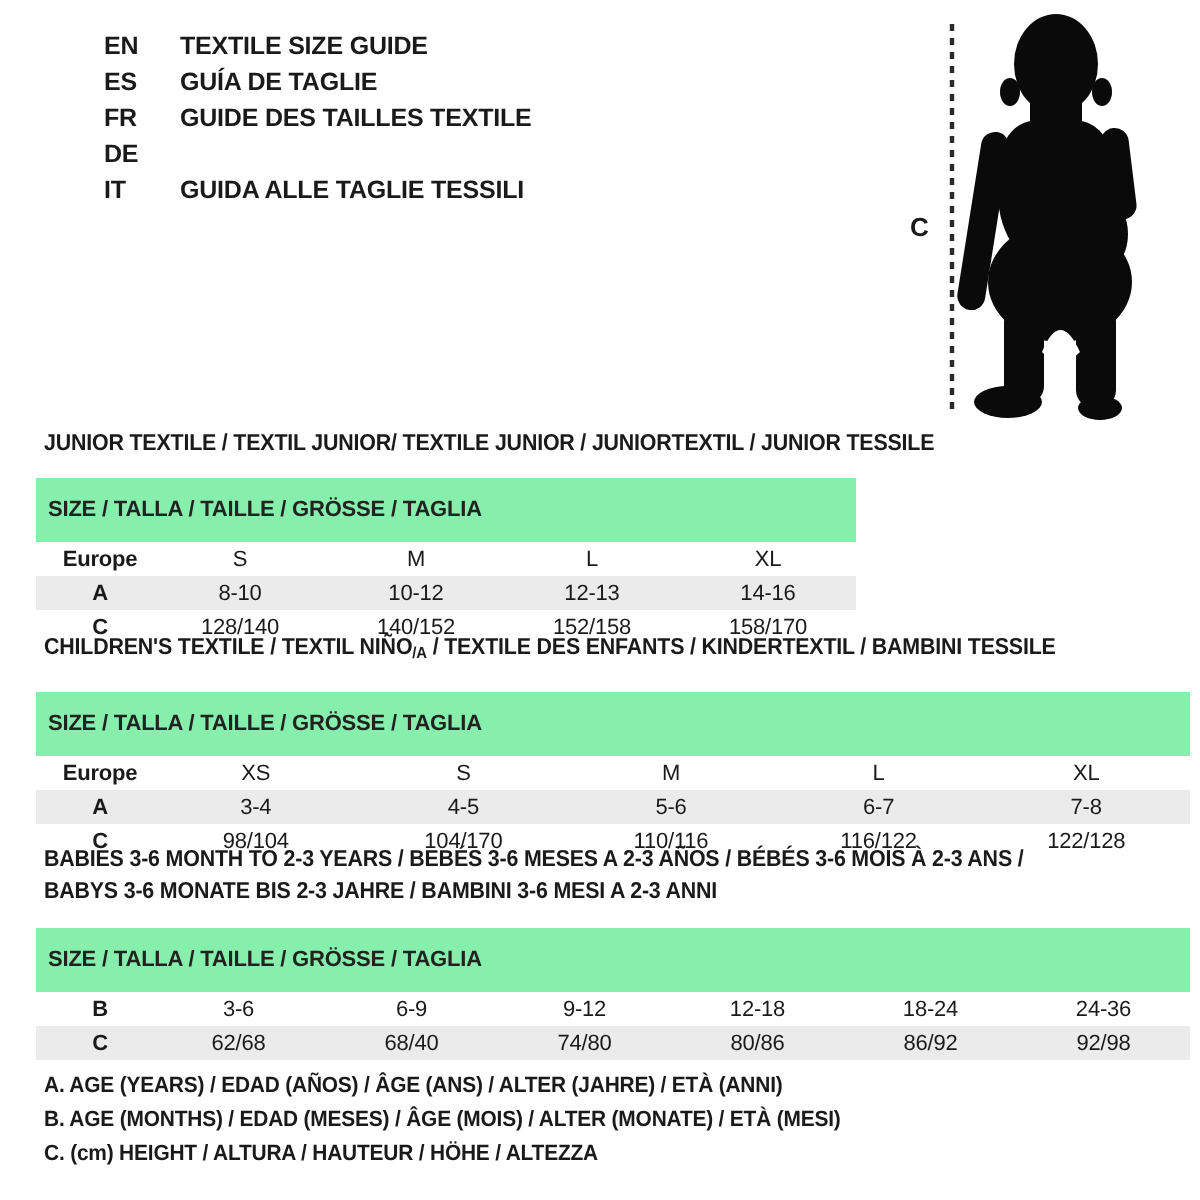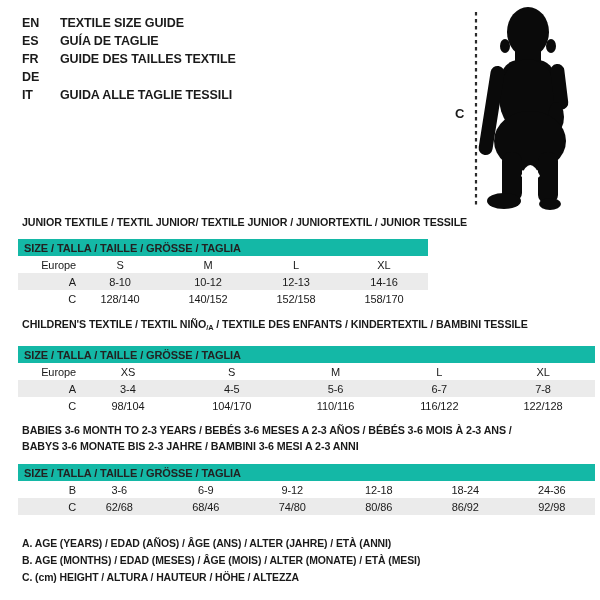--- a/index.html
+++ b/index.html
@@ -9,21 +9,21 @@
     width: 600px; height: 600px;
     background: #ffffff;
     font-family: "Liberation Sans", "DejaVu Sans", sans-serif;
     color: #1a1a1a;
     letter-spacing: -0.1px;
     overflow: hidden;
   }
 
   
   .lang-block { position: absolute; top: 14px; left: 22px; }
-  .lang-row { display: flex; height: 18px; align-items: center; }
+  .lang-row { display: flex; height: 18px; align-items: center; margin-left: 30px; }
   .lang-code { width: 38px; font-size: 12.5px; font-weight: 700; }
   .lang-title { font-size: 12.5px; font-weight: 700; white-space: nowrap; }
 
   
   .figure-svg { position: absolute; top: 4px; left: 468px; width: 124px; height: 206px; }
   .height-label {
     position: absolute; top: 106px; left: 455px;
     font-size: 13px; font-weight: 700; color: #1a1a1a;
   }
 
@@ -39,33 +39,33 @@
   #babies-title-1 { top: 424px; }
   #babies-title-2 { top: 440px; }
 
   
   .size-table { position: absolute; left: 18px; }
   .t-junior   { top: 239px; width: 410px; }
   .t-children { top: 346px; width: 577px; }
   .t-babies   { top: 464px; width: 577px; }
 
   .thead {
-    background: #14b8a6;
-    height: 17px;
+    background: #86efac;
+    height: 32px;
     display: flex; align-items: center;
     padding-left: 6px;
     font-size: 11px; font-weight: 700; color: #222222;
     white-space: nowrap;
   }
   .trow { display: grid; height: 17px; align-items: center; font-size: 11px; }
   .trow.alt { background: #ebebeb; }
   .t-junior .trow   { grid-template-columns: 58px repeat(4, 1fr); }
   .t-children .trow { grid-template-columns: 58px repeat(5, 1fr); }
   .t-babies .trow   { grid-template-columns: 58px repeat(6, 1fr); }
-  .tlabel { padding-left: 6px; text-align: right; }
+  .tlabel { padding-left: 6px; text-align: center; font-weight: bold; }
   .tcell { text-align: center; }
 
   
   .footnotes { position: absolute; top: 537px; left: 22px; }
   .footnote {
     height: 17px; font-size: 11px; font-weight: 700; white-space: nowrap;
     transform: scaleX(0.95); transform-origin: left center;
   }
 </style>
 </head>
@@ -197,21 +197,21 @@
     <span class="tcell">3-6</span>
     <span class="tcell">6-9</span>
     <span class="tcell">9-12</span>
     <span class="tcell">12-18</span>
     <span class="tcell">18-24</span>
     <span class="tcell">24-36</span>
   </div>
   <div class="trow alt">
     <span class="tlabel">C</span>
     <span class="tcell">62/68</span>
-    <span class="tcell">68/46</span>
+    <span class="tcell">68/40</span>
     <span class="tcell">74/80</span>
     <span class="tcell">80/86</span>
     <span class="tcell">86/92</span>
     <span class="tcell">92/98</span>
   </div>
 </div>
 
 <div class="footnotes">
   <div class="footnote">A. AGE (YEARS) / EDAD (AÑOS) / ÂGE (ANS) / ALTER (JAHRE) / ETÀ (ANNI)</div>
   <div class="footnote">B. AGE (MONTHS) / EDAD (MESES) / ÂGE (MOIS) / ALTER (MONATE) / ETÀ (MESI)</div>

